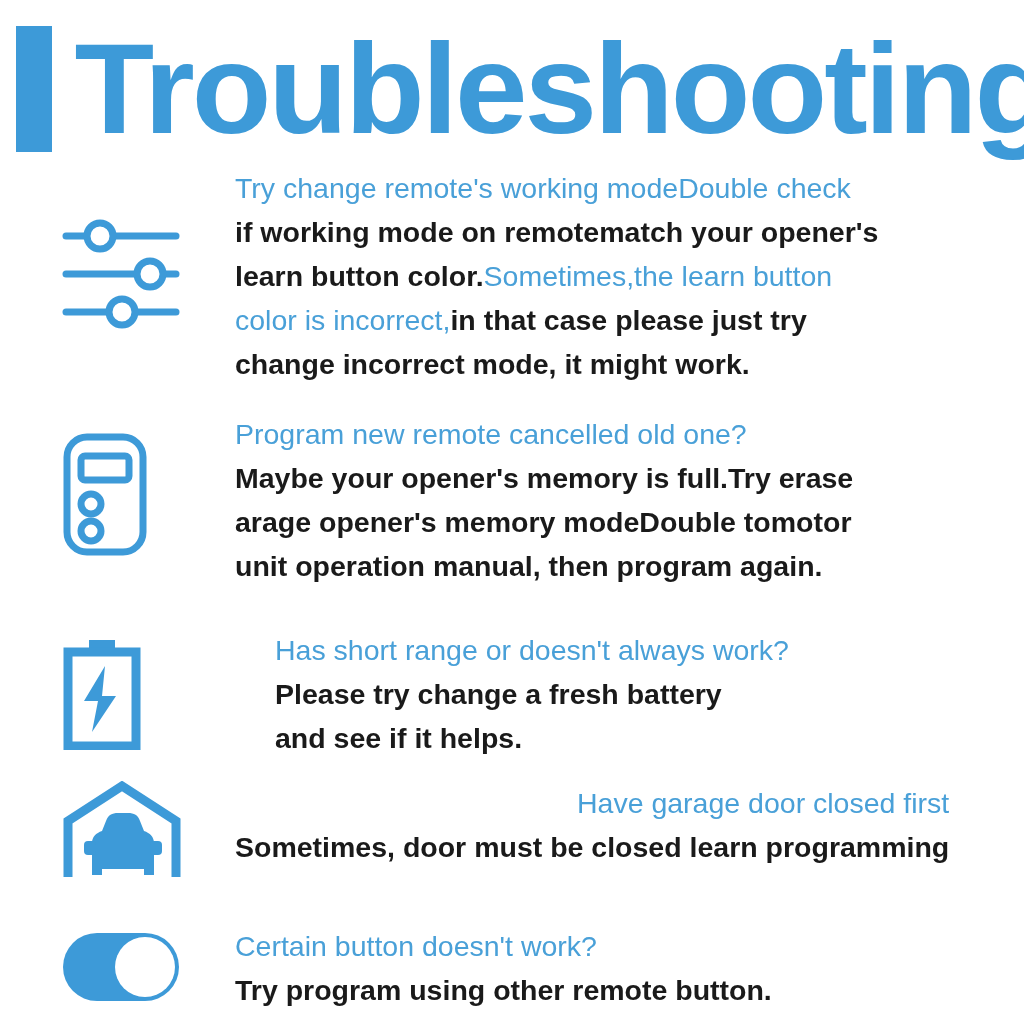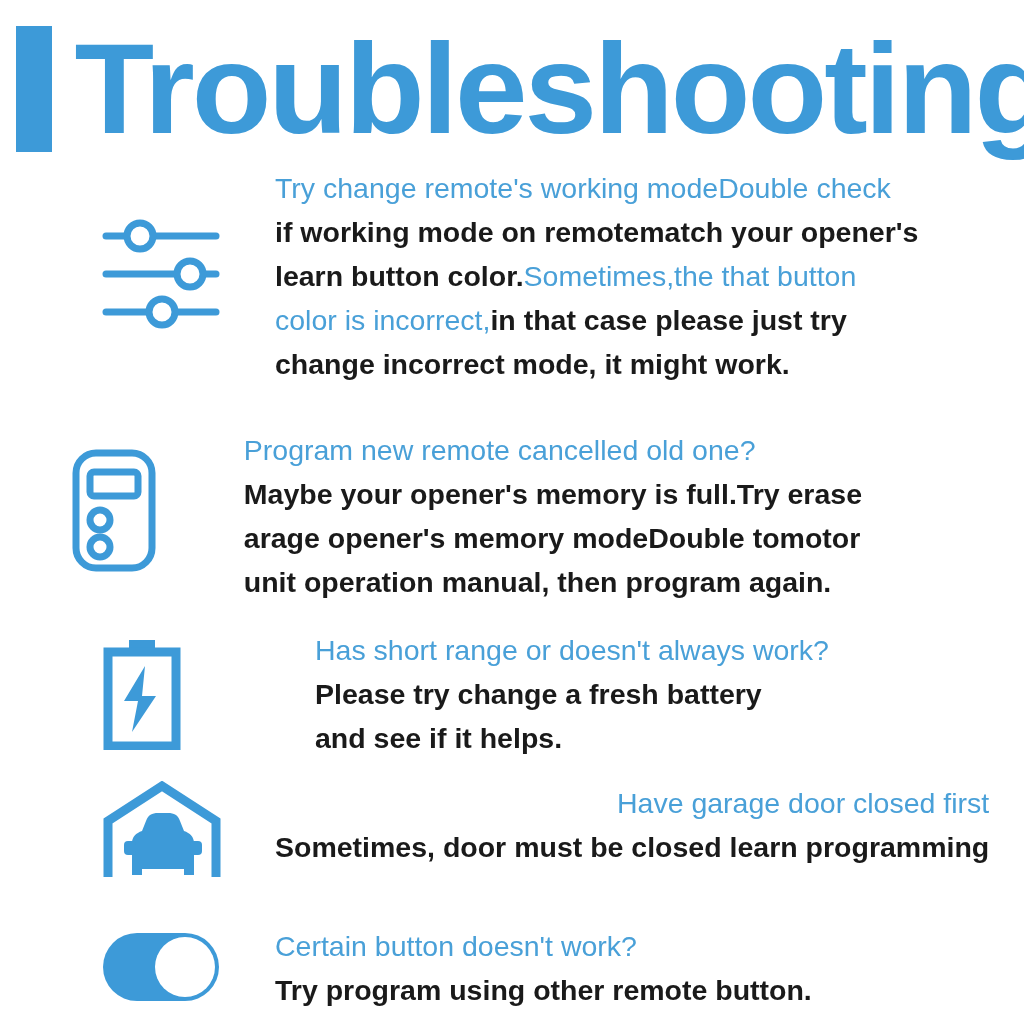--- a/index.html
+++ b/index.html
@@ -45,21 +45,20 @@
     white-space: nowrap;
   }
 
   
   .section {
     position: absolute;
     left: 0;
     width: 824px;
     display: flex;
     align-items: flex-start;
-    padding-left: 40px;
   }
   .icon-cell {
     width: 235px;
     flex: 0 0 auto;
     display: flex;
     justify-content: flex-start;
     padding-left: 62px;
     box-sizing: border-box;
   }
   .text-cell {
@@ -78,21 +77,21 @@
   .line .black { color: #1a1a1a; font-weight: bold; }
   .heading {
     font-size: 28.5px;
     line-height: 44px;
     color: #49a0d8;
     white-space: nowrap;
   }
 
   
   #sec-mode    { top: 166px; }
-  #sec-program { top: 428px; justify-content: flex-end; }
+  #sec-program { top: 412px; }
   #sec-battery { top: 628px; gap: 40px; }
   #sec-garage  { top: 781px; text-align: right; }
   #sec-button  { top: 924px; }
 
   #sec-mode .icon-cell    { padding-top: 52px; }
   #sec-program .icon-cell { padding-top: 20px; }
   #sec-battery .icon-cell { padding-top: 10px; }
   #sec-garage .icon-cell  { padding-top: 0px; }
   #sec-button .icon-cell  { padding-top: 8px; }
 
@@ -122,21 +121,21 @@
     </svg>
   </div>
   <div class="text-cell">
     <div class="line">
       <span class="blue">Try change remote's working modeDouble check</span>
     </div>
     <div class="line">
       <span class="black">if working mode on remotematch your opener's</span>
     </div>
     <div class="line">
-      <span class="black">learn button color.</span><span class="blue">Sometimes,the that button</span>
+      <span class="black">learn button color.</span><span class="blue">Sometimes,the learn button</span>
     </div>
     <div class="line">
       <span class="blue">color is incorrect,</span><span class="black">in that case please just try</span>
     </div>
     <div class="line">
       <span class="black">change incorrect mode, it might work.</span>
     </div>
   </div>
 </div>
 

